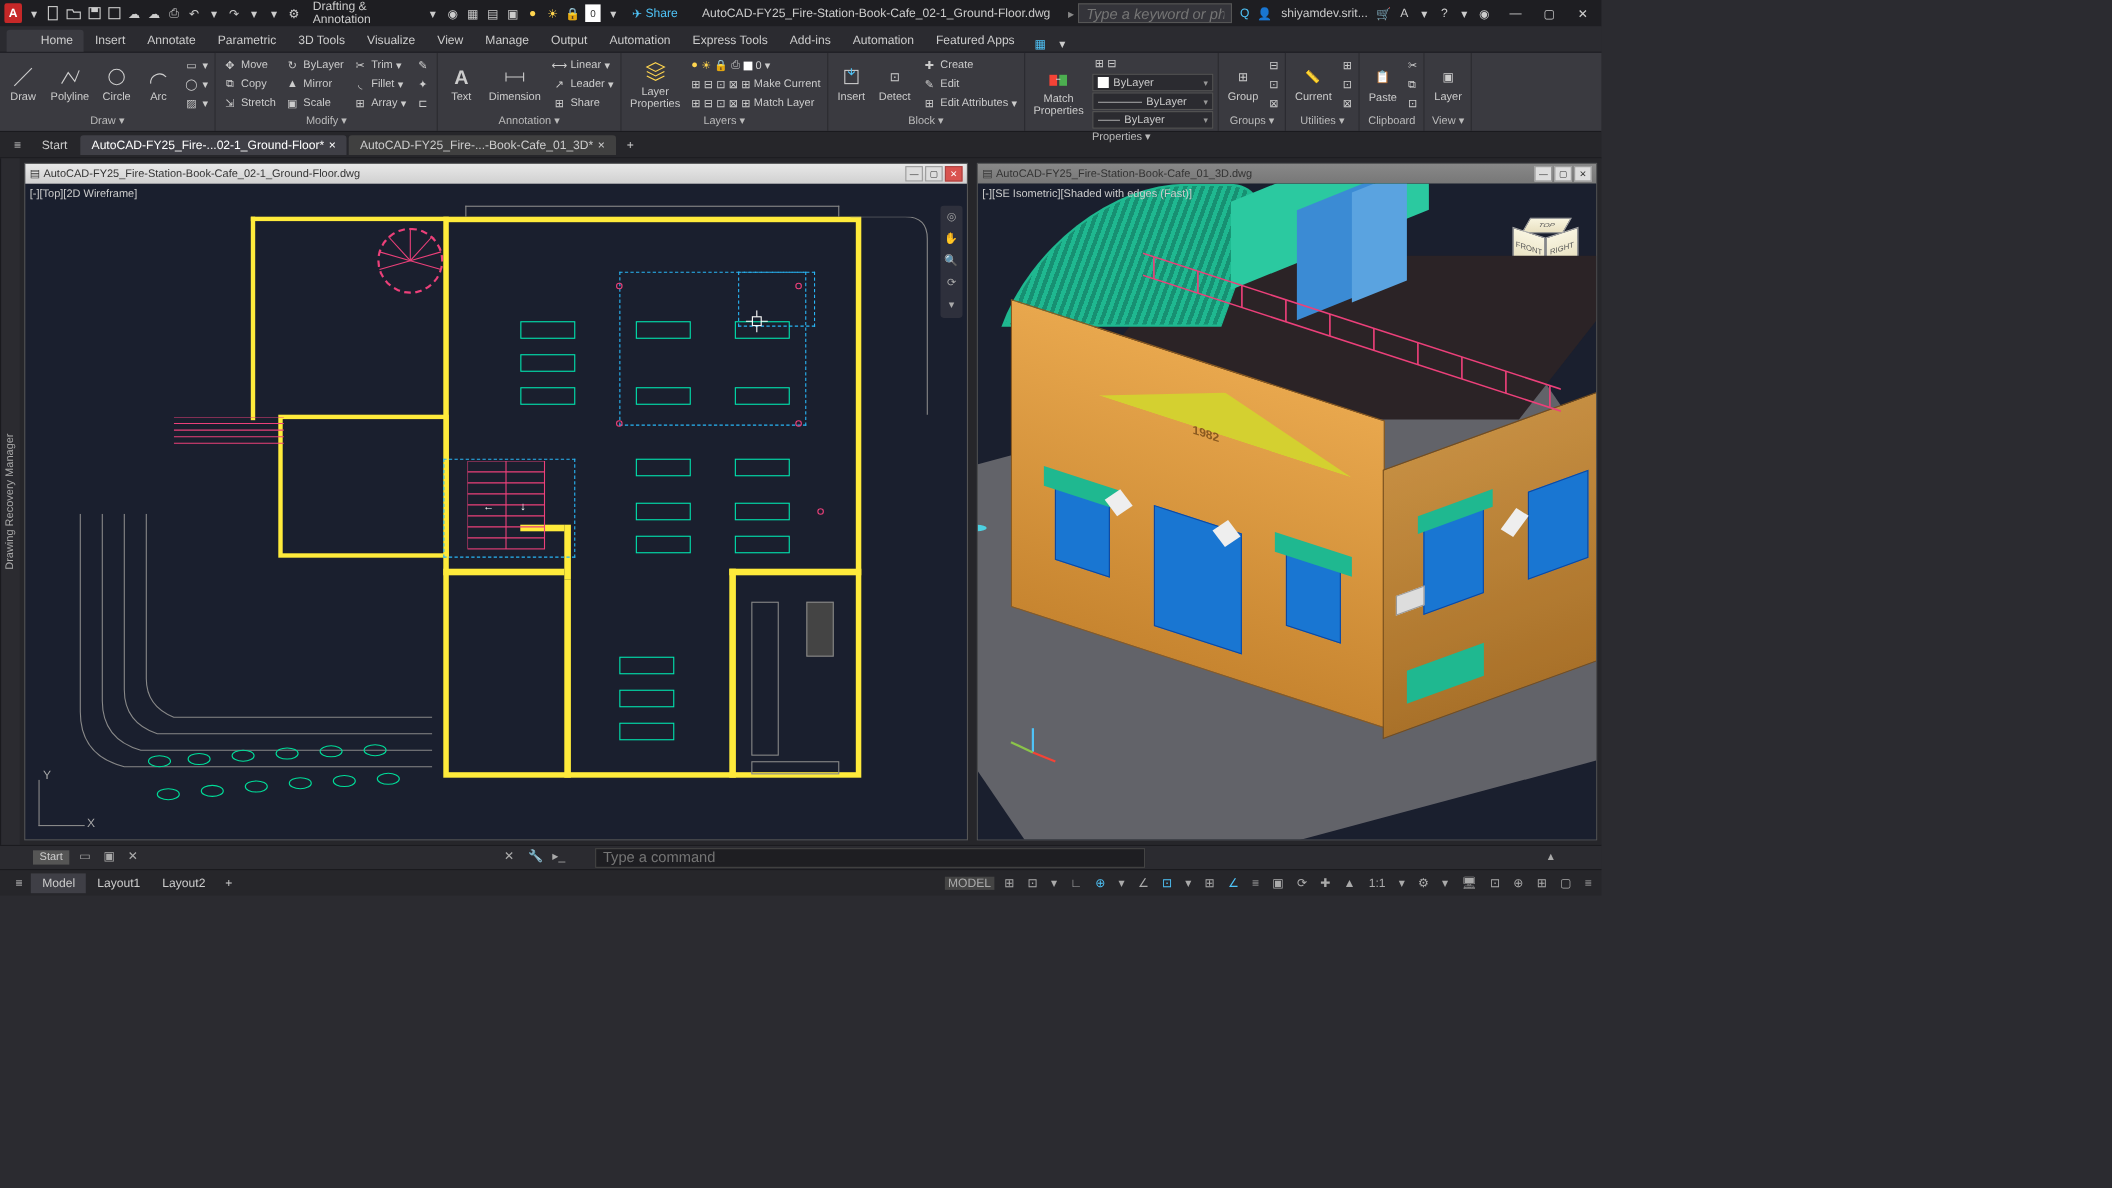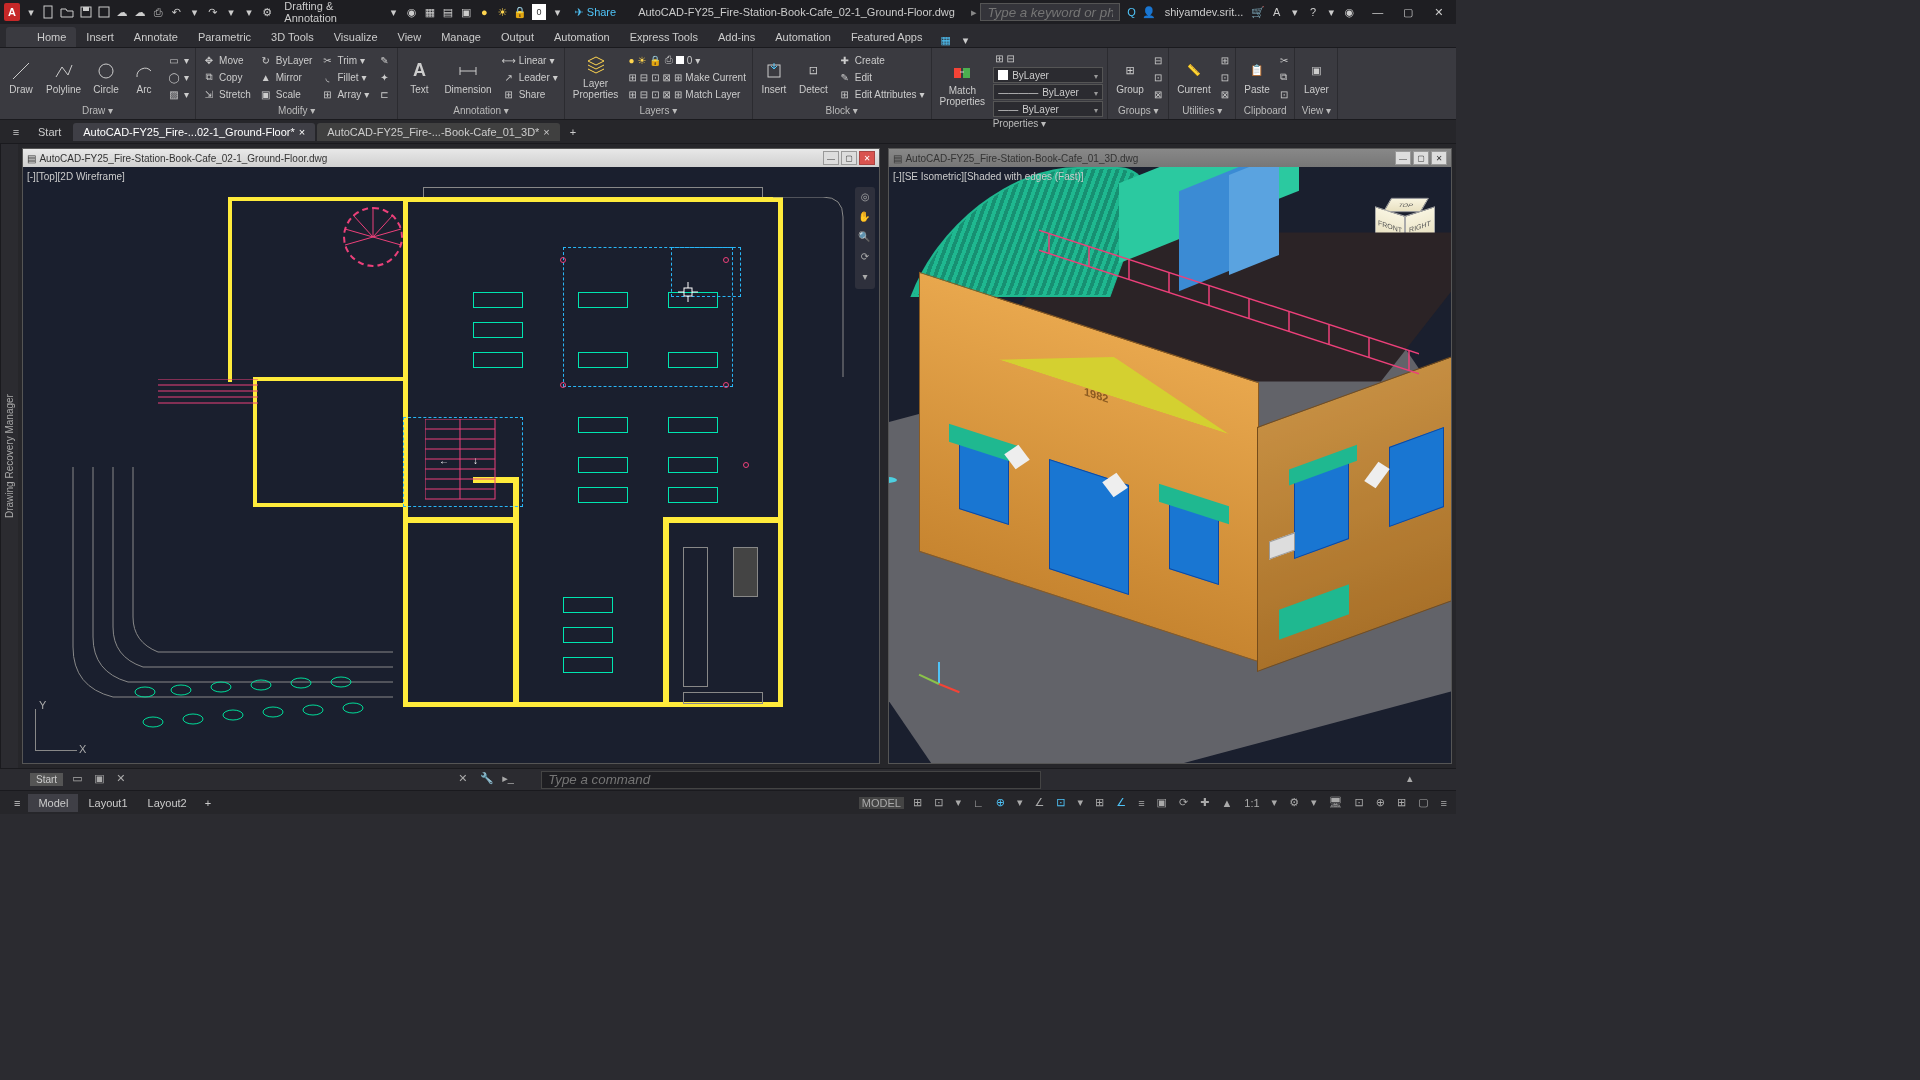--- a/index.html
+++ b/index.html
@@ -100,21 +100,21 @@
 .wall3d { background: linear-gradient(#e8a74d,#c78530); border: 1px solid #8a5a20; }
 .trim { background: #d4d030; }
 .awning { background: #1fb890; }
 .window3d { background: #1976d2; border: 1px solid #0d47a1; }
 .ground { background: #6a6a70; }
 
 
 .cmdarea { height: 22px; background: #2b2b30; display: flex; align-items: center; padding: 0 30px; border-top: 1px solid #1a1a1e; }
 .cmdarea .starttab { background: #555; padding: 1px 6px; font-size: 10px; margin-right: 6px; }
 .cmdarea .cicon { width: 16px; height: 16px; margin: 0 3px; color: #aaa; }
-.cmdarea .cmdinput { flex: 0 0 500px; background: #1e1e22; border: 1px solid #444; padding: 1px 6px; color: #888; font-style: italic; height: 18px; margin-left: 20px; }
+.cmdarea .cmdinput { flex: 0 0 500px; background: #1e1e22; border: 1px solid #444; padding: 1px 6px; color: #888; height: 18px; margin-left: 20px; }
 
 
 .layouttabs { height: 24px; background: #26262a; display: flex; align-items: center; padding: 0 6px; border-top: 1px solid #1a1a1e; }
 .layouttabs .ham { padding: 0 8px; }
 .layouttabs .ltab { padding: 3px 10px; }
 .layouttabs .ltab.active { background: #3f3f46; }
 .layouttabs .spacer { flex: 1; }
 .layouttabs .status-icons { display: flex; align-items: center; gap: 6px; }
 .layouttabs .status-icons span { padding: 0 3px; color: #aaa; font-size: 11px; }
 .layouttabs .model-badge { background: #444; padding: 2px 6px; font-size: 10px; }

